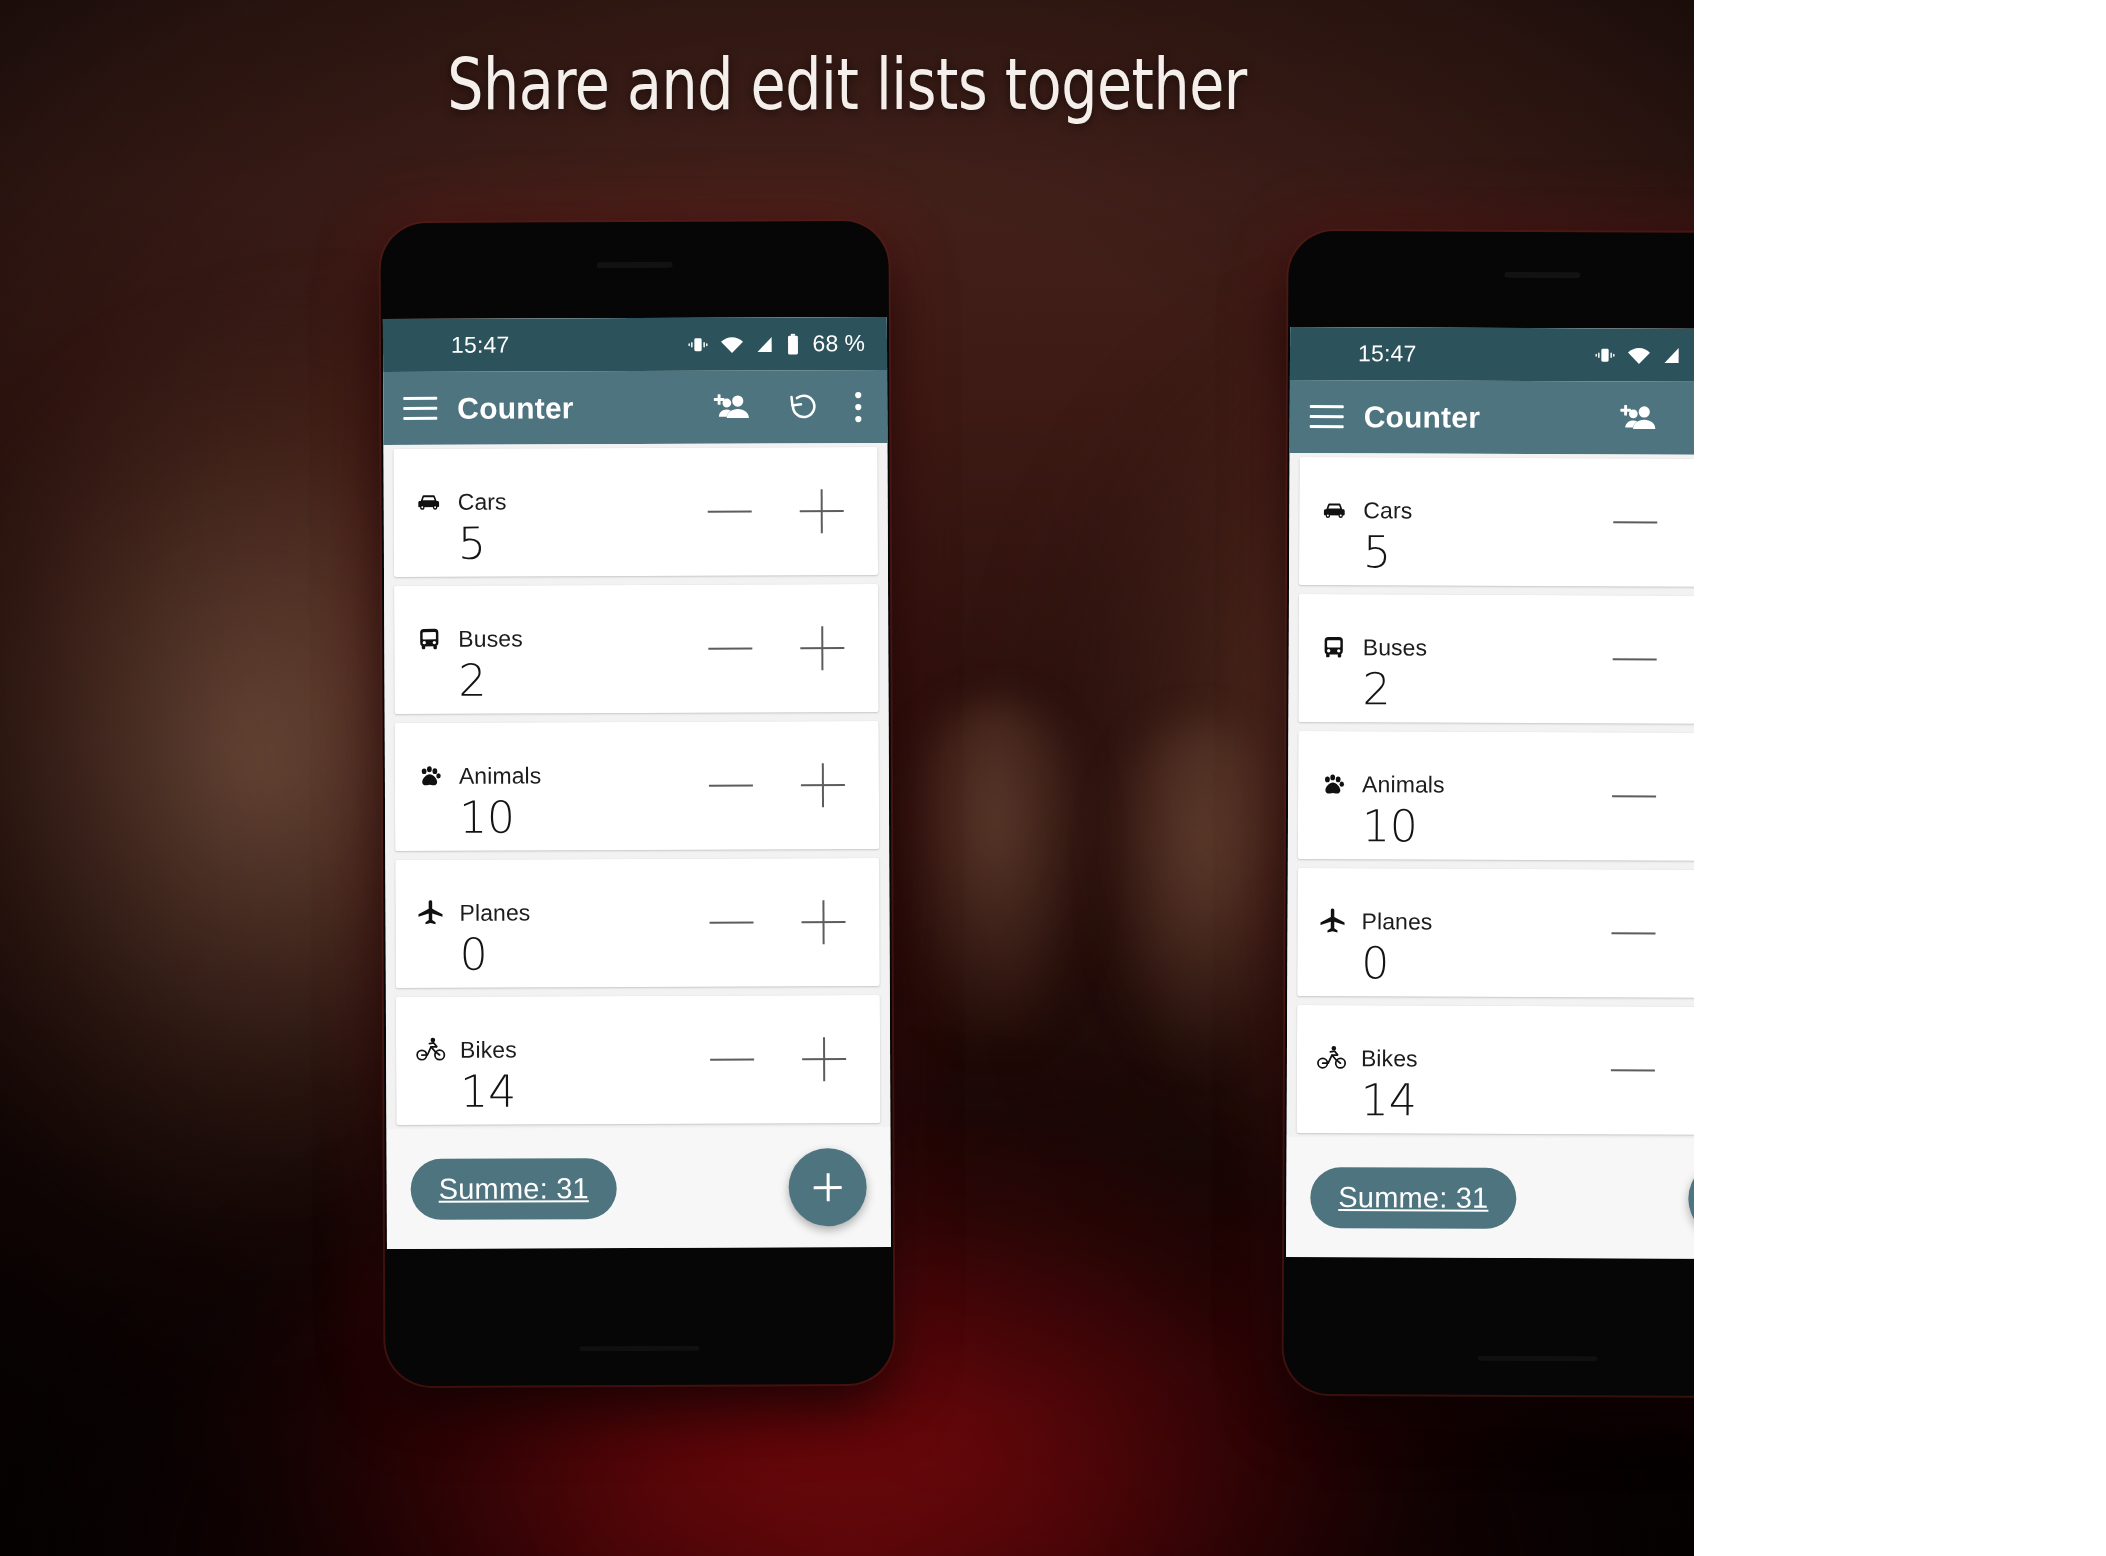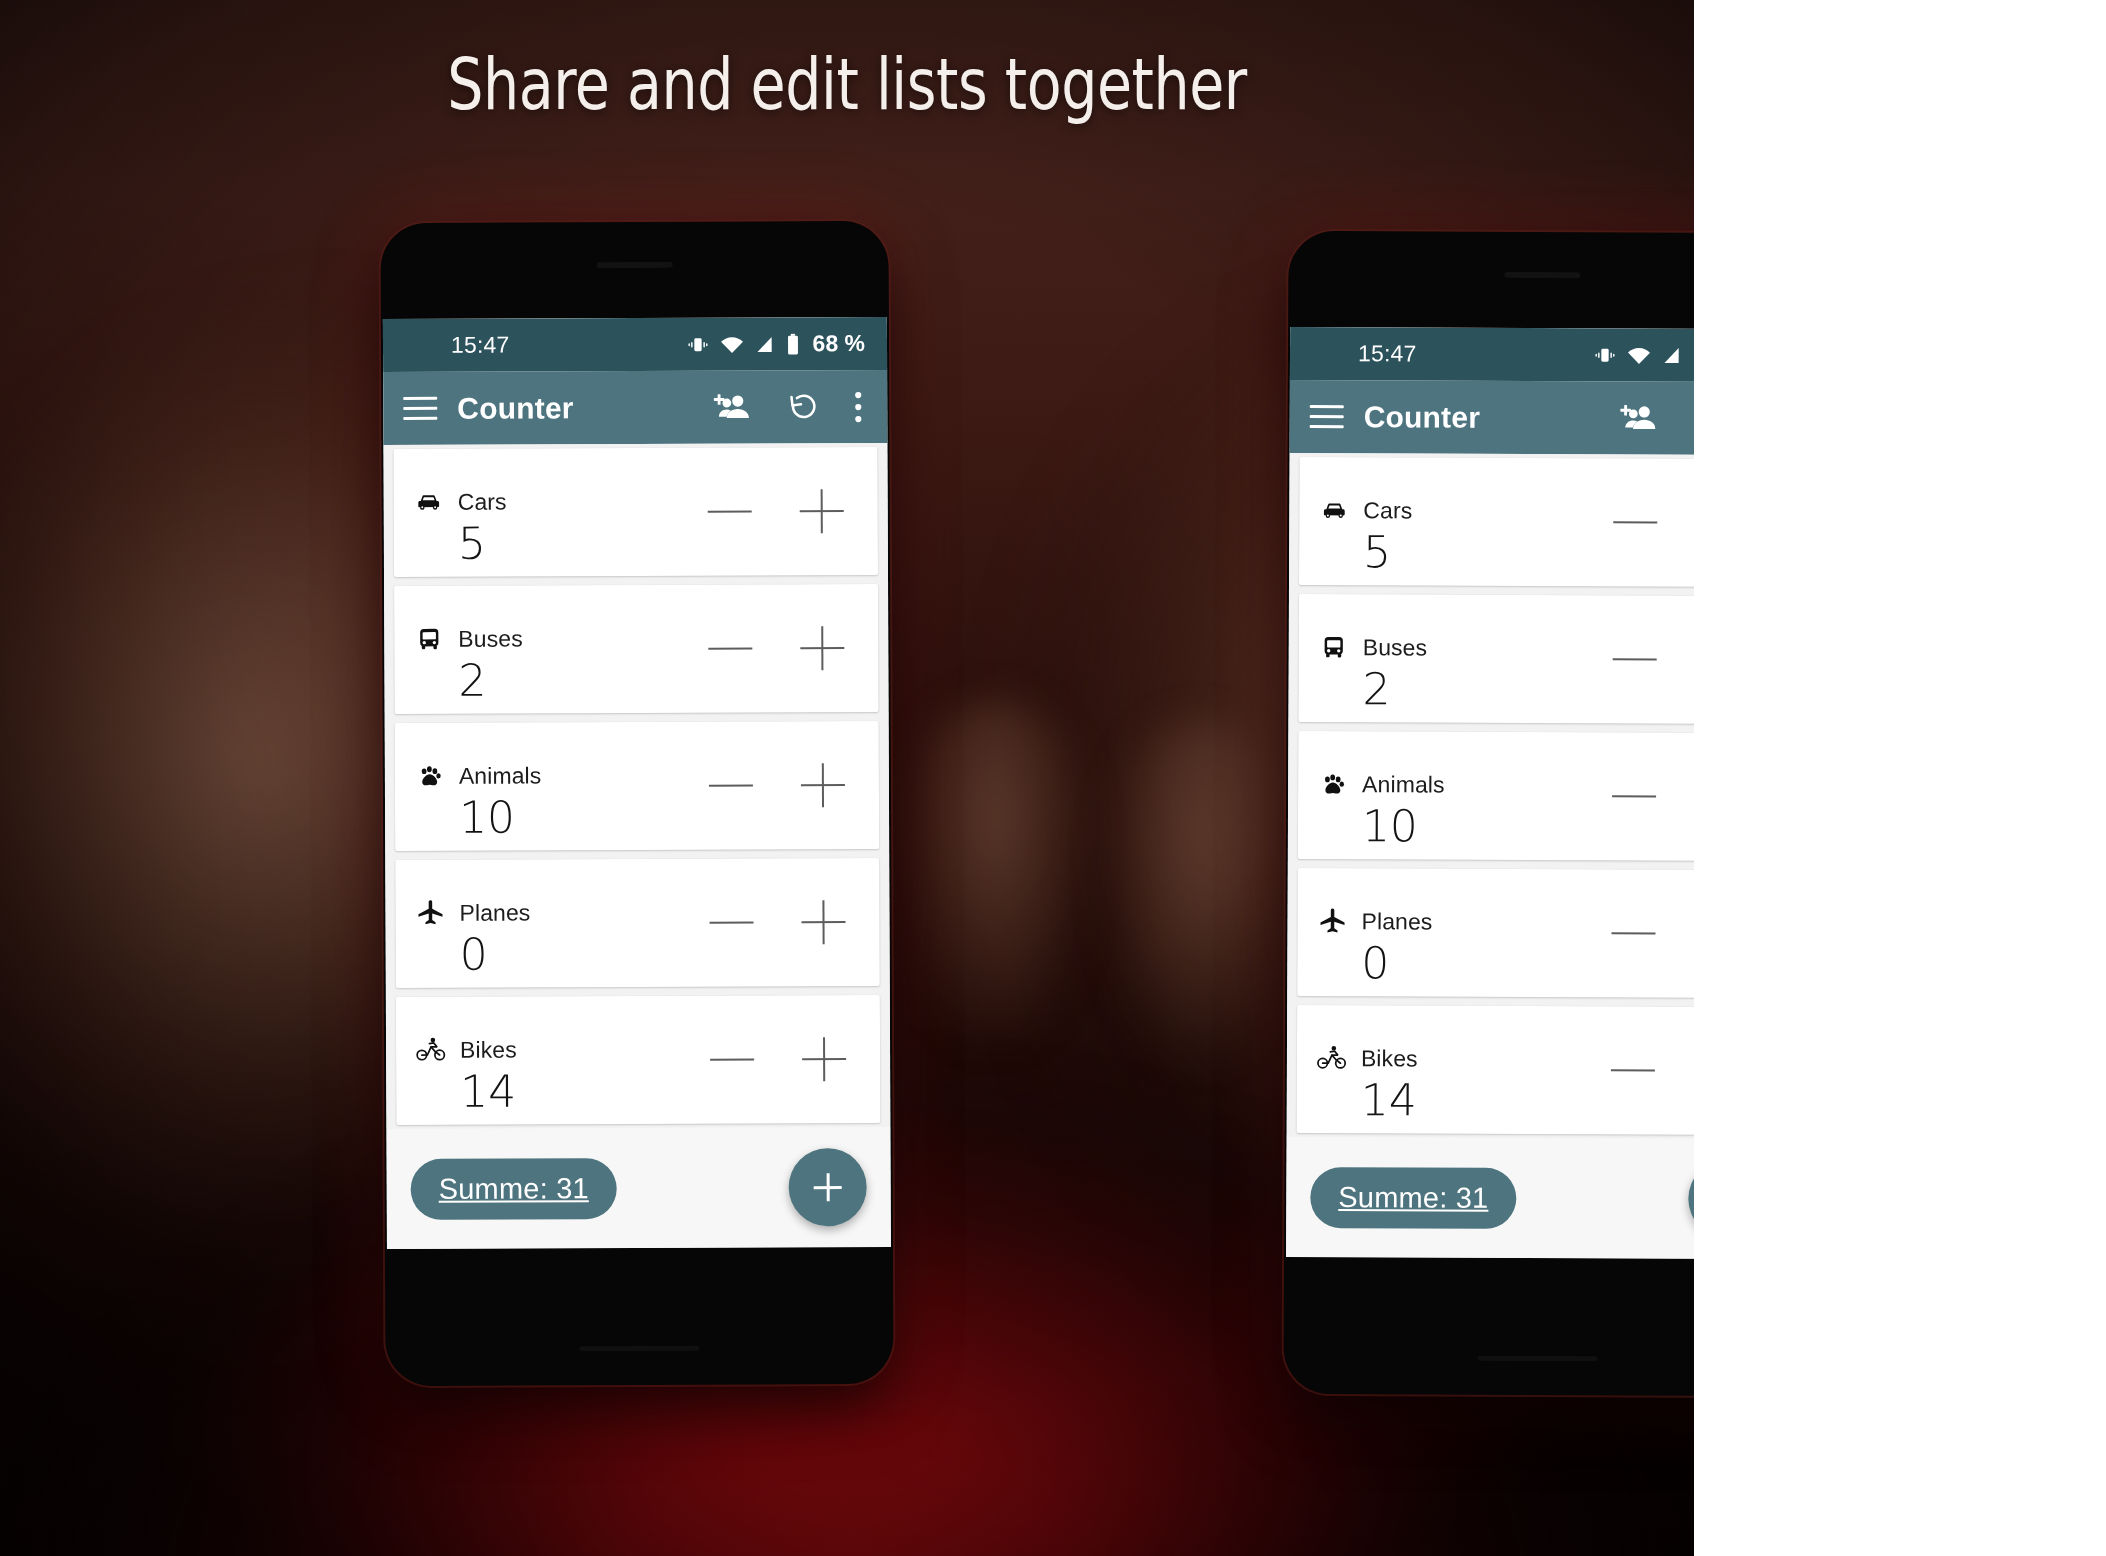--- a/index.html
+++ b/index.html
@@ -181,21 +181,21 @@
   .status-right {
     margin-left: auto;
     display: flex;
     align-items: center;
     gap: 11px;
   }
   .status-right svg { display: block; }
   .battery-pct {
     color: #ffffff;
     font-size: 23px;
-    font-weight: bold;
+    font-weight: normal;
     margin-left: 2px;
     white-space: nowrap;
   }
 
   
   .toolbar {
     height: 73px;
     background: #4e757f;
     display: flex;
     align-items: center;

